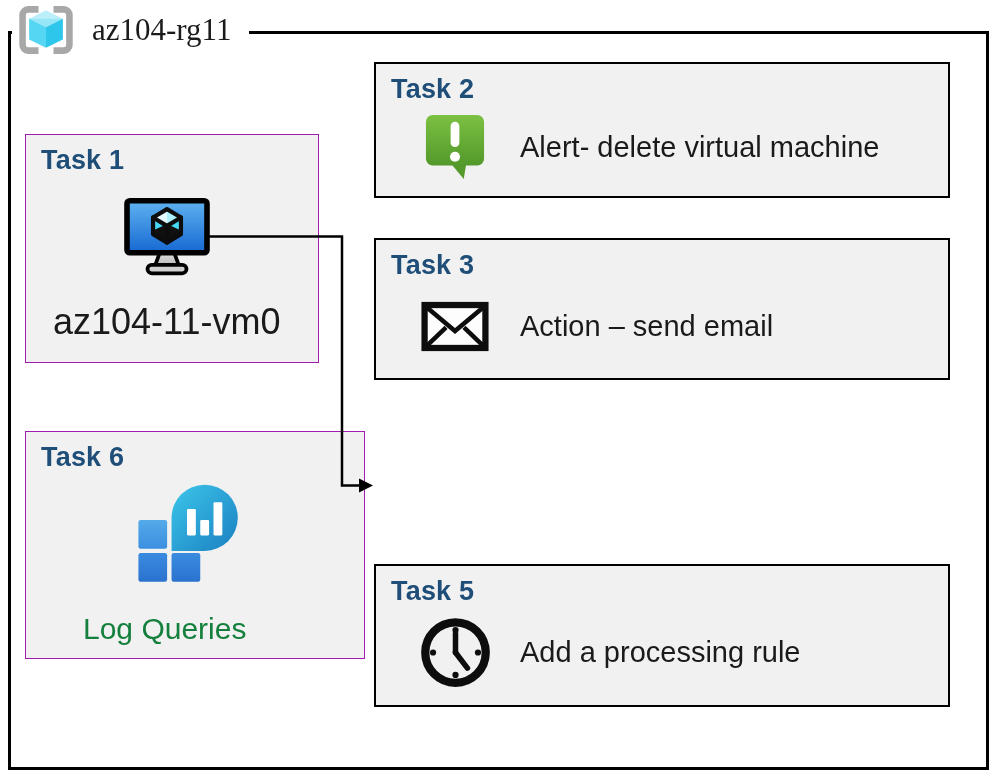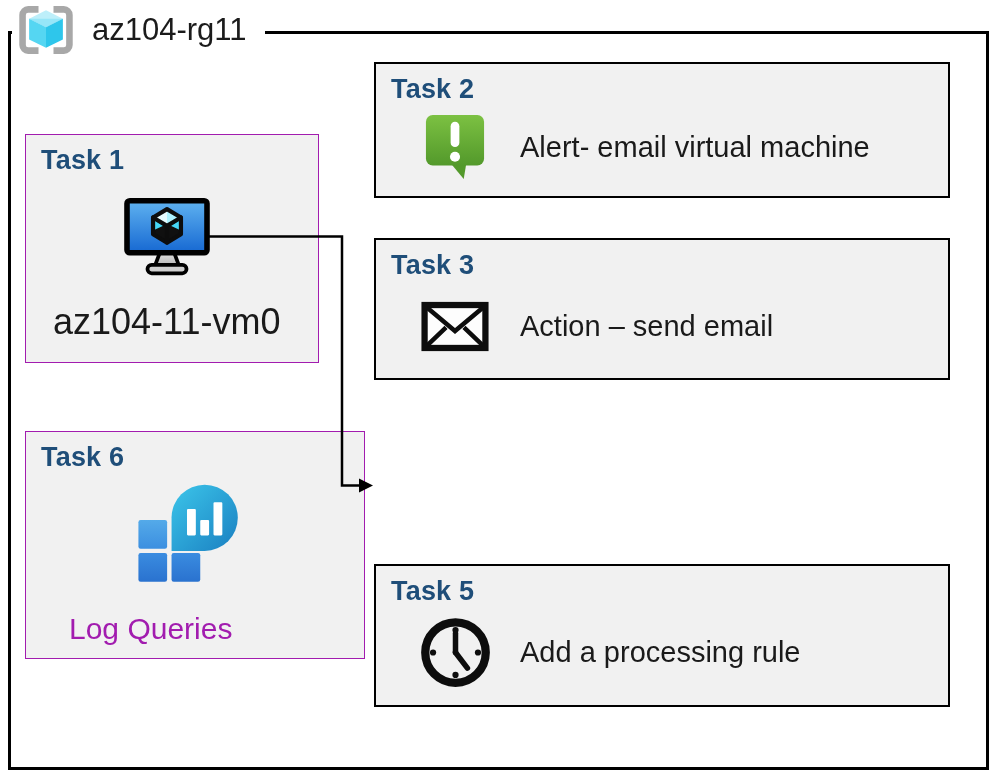--- a/index.html
+++ b/index.html
@@ -8,38 +8,38 @@
     font-family:"Liberation Sans", sans-serif;overflow:hidden;
   }
   .outer-border{
     position:absolute;left:8px;top:31px;width:981px;height:739px;
     border:3px solid #000;box-sizing:border-box;background:transparent;
   }
   .rg-label{
     position:absolute;left:12px;top:3px;height:54px;display:flex;align-items:center;
     gap:16px;background:#ffffff;padding:0 18px 0 4px;z-index:4;
   }
-  .rg-name{font-size:31px;color:#1b1b1b;white-space:nowrap;}
+  .rg-name{font-size:31px;color:#1b1b1b;white-space:nowrap;font-family:Liberation Serif, serif;}
   .box{
     position:absolute;background:#f1f1f1;box-sizing:border-box;
   }
   .lbox{border:1px solid #a21caf;}
   .rbox{border:2px solid #000;}
   .task-label{
     position:absolute;left:15px;top:10px;font-size:27px;font-weight:700;
     color:#1f4e79;letter-spacing:0.2px;white-space:nowrap;
   }
   .rcontent{
     position:absolute;left:40px;right:14px;top:38px;bottom:4px;
     display:flex;align-items:center;gap:26px;
   }
   .icon-slot{width:78px;flex-shrink:0;display:flex;justify-content:center;align-items:center;}
   .desc{font-size:29px;color:#1a1a1a;white-space:nowrap;}
   .vm-caption{position:absolute;left:27px;top:166px;font-size:36px;color:#1a1a1a;white-space:nowrap;}
-  .log-caption{position:absolute;left:43px;top:180px;font-size:30px;color:#a21caf;white-space:nowrap;}
+  .log-caption{position:absolute;left:57px;top:180px;font-size:30px;color:#15803d;white-space:nowrap;}
   .abs{position:absolute;}
   .connector{position:absolute;left:0;top:0;z-index:5;pointer-events:none;}
 </style>
 </head>
 <body>
 
 <div class="canvas">
 
   <div class="outer-border"></div>
 
@@ -127,21 +127,21 @@
               <stop offset="0" stop-color="#7cc142"></stop>
                 <stop offset="1" stop-color="#53992b"></stop>
             </linearGradient>
           </defs>
           <polygon points="26,50 44,50 41,68" fill="#53992b"></polygon>
           <rect x="2" y="2" width="60" height="52" rx="7" fill="url(#ag)"></rect>
           <rect x="27.5" y="9" width="9" height="26" rx="4.5" fill="#ffffff"></rect>
           <circle cx="32" cy="45" r="5.2" fill="#ffffff"></circle>
         </svg>
       </div>
-      <div class="desc">Alert- email virtual machine</div>
+      <div class="desc">Alert- delete virtual machine</div>
     </div>
   </div>
 
   <div class="box rbox" style="left:374px;top:238px;width:576px;height:142px;">
     <div class="task-label">Task 3</div>
     <div class="rcontent">
       <div class="icon-slot">
         <svg width="68" height="53" viewBox="0 0 76 56">
           <rect x="4" y="4" width="68" height="48" fill="#fdfdfd" stroke="#0d0d0d" stroke-width="7"></rect>
           <path d="M7 7 L38 33 L69 7" fill="none" stroke="#0d0d0d" stroke-width="5"></path>

